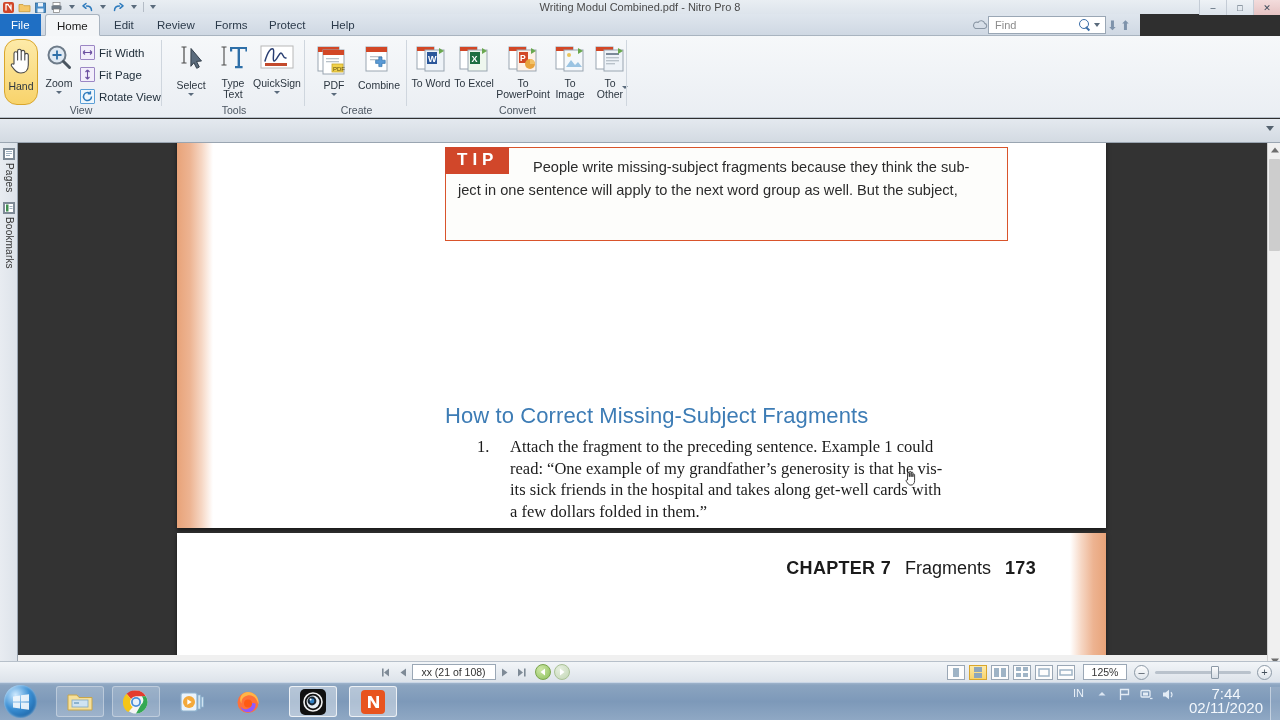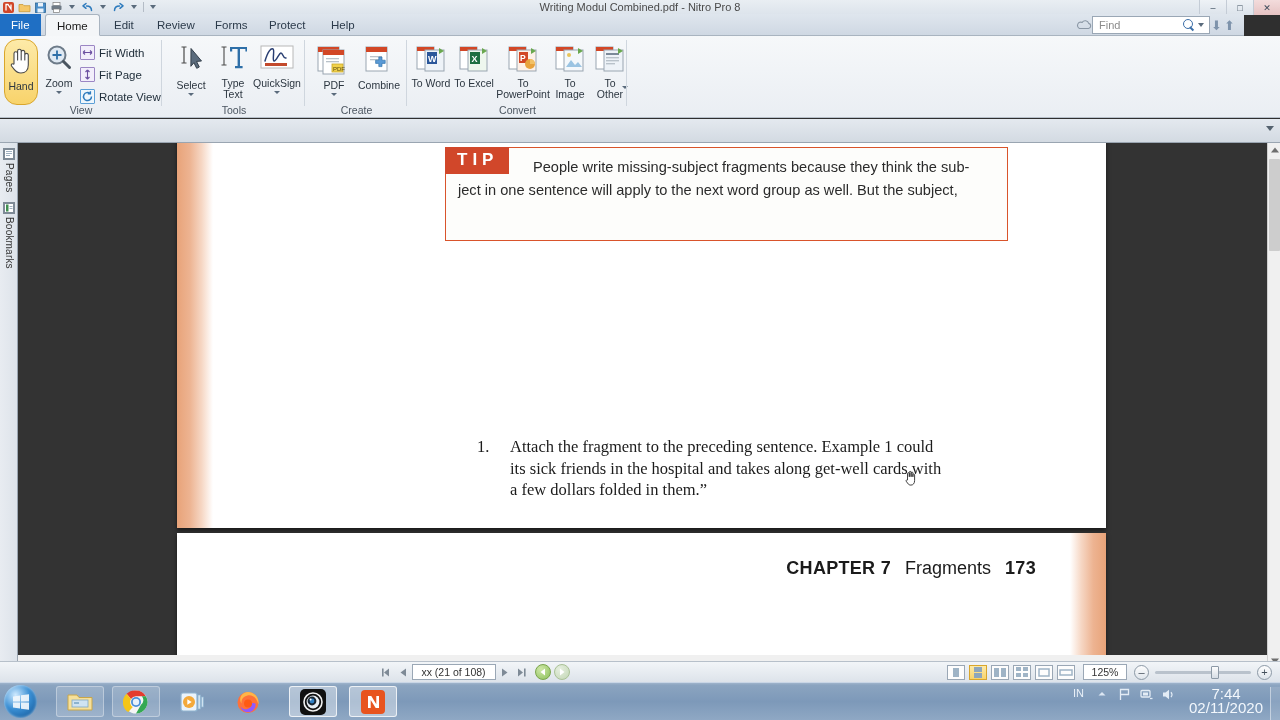--- a/index.html
+++ b/index.html
@@ -26,21 +26,21 @@
   }
   .winbtns { position: absolute; right: 0; top: 0; display: flex; }
   .winbtn { width: 27px; height: 15px; border-left: 1px solid #c4ccd6;
     background: linear-gradient(to bottom,#eef2f6,#dce3eb); position: relative; }
   .winbtn.close { background: linear-gradient(to bottom,#f3dcdc,#e6c3c3); }
   .winbtn i { position: absolute; left: 50%; top: 50%; transform: translate(-50%,-50%);
     font-style: normal; font-size: 9px; color: #3a4a5a; line-height: 1; }
 
   
   .tabstrip {
-    position: absolute; left: 0; top: 14px; width: 1244px; height: 22px;
+    position: absolute; left: 0; top: 14px; width: 1140px; height: 22px;
     background: linear-gradient(to bottom,#dfe6ee,#cfd8e3);
     border-bottom: 1px solid #a9b4c0;
   }
   .tab {
     position: absolute; top: 0; height: 22px; line-height: 22px;
     padding: 0 11px; font-size: 11.5px; color: #2b3a4a; cursor: default;
   }
   .tab.file { background: #1f6fc4; color: #fff; font-weight: normal; }
   .tab.active {
     background: #f4f6f8; color: #1a1a1a;
@@ -578,25 +578,27 @@
       <div class="edge-l"></div>
 
       <div class="tipbox" style="left:268px; top:264px; width:563px; height:94px;">
         <div class="tiptag">TIP</div>
         <div class="tiptext" style="padding:8px 14px 0 12px;">
           <div><span class="indent"></span><span>People write missing-subject fragments because they think the sub-</span></div>
           <div>ject in one sentence will apply to the next word group as well. But the subject,</div>
         </div>
       </div>
 
+      <div class="dochead" style="position:absolute; left:268px; top:520px;">How to Correct Missing-Subject Fragments</div>
 
       <div class="olist serif" style="position:absolute; left:300px; top:553px; width:540px;">
         <div class="olitem">
           <span class="num">1.</span>
           <div>Attach the fragment to the preceding sentence. Example 1 could</div>
+          <div>read: “One example of my grandfather’s generosity is that he vis-</div>
           <div>its sick friends in the hospital and takes along get-well cards with</div>
           <div>a few dollars folded in them.”</div>
         </div>
       </div>
 
       <div class="ordiv serif" style="position:absolute; left:300px; top:647px; width:460px;">» OR «</div>
 
       <div class="olist serif" style="position:absolute; left:300px; top:679px; width:545px;">
         <div class="olitem">
           <span class="num">2.</span>

